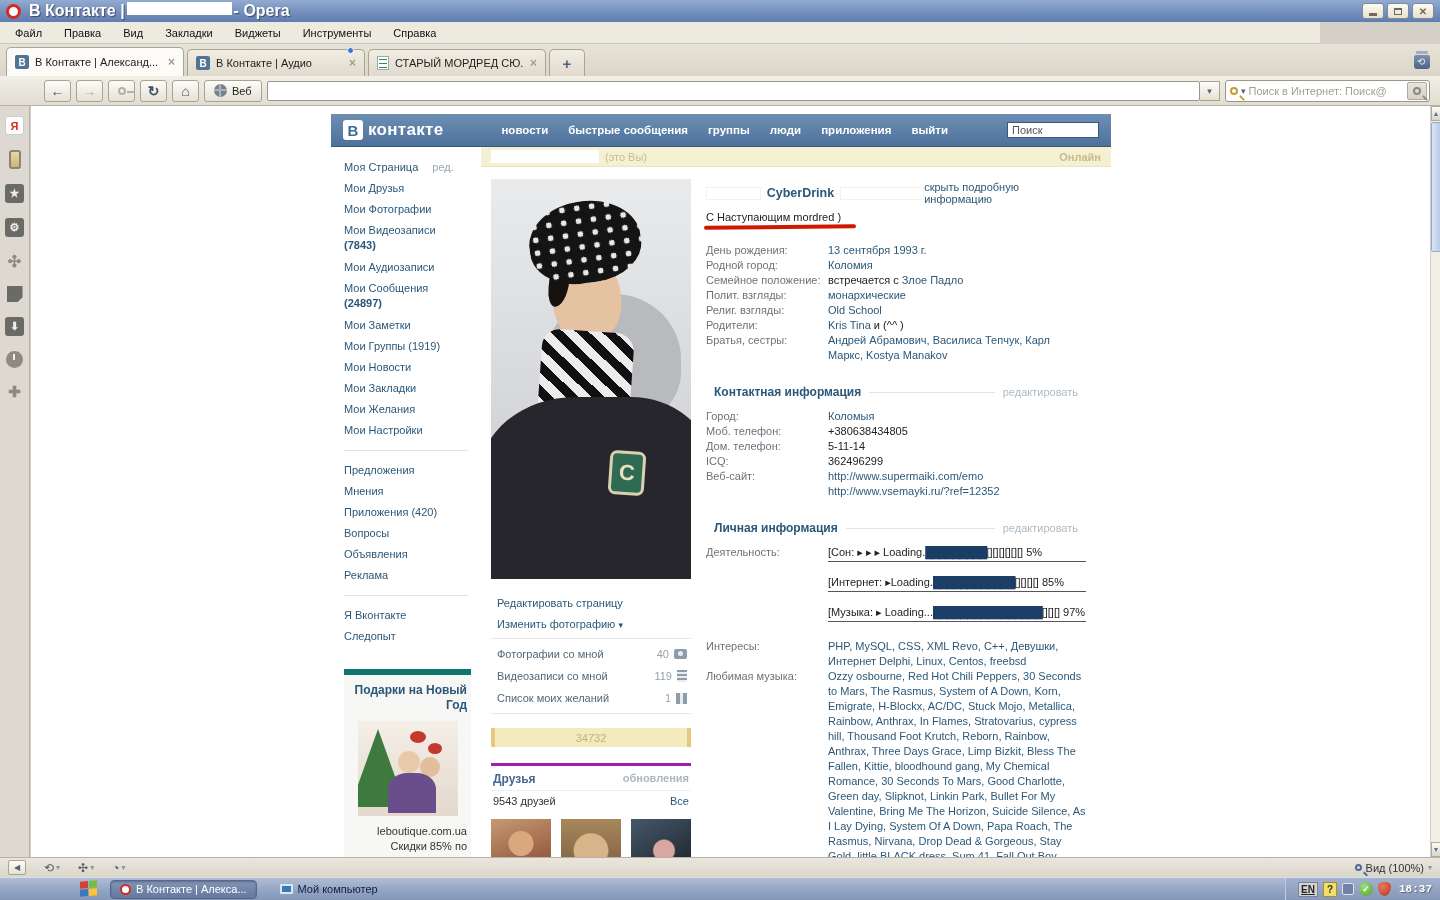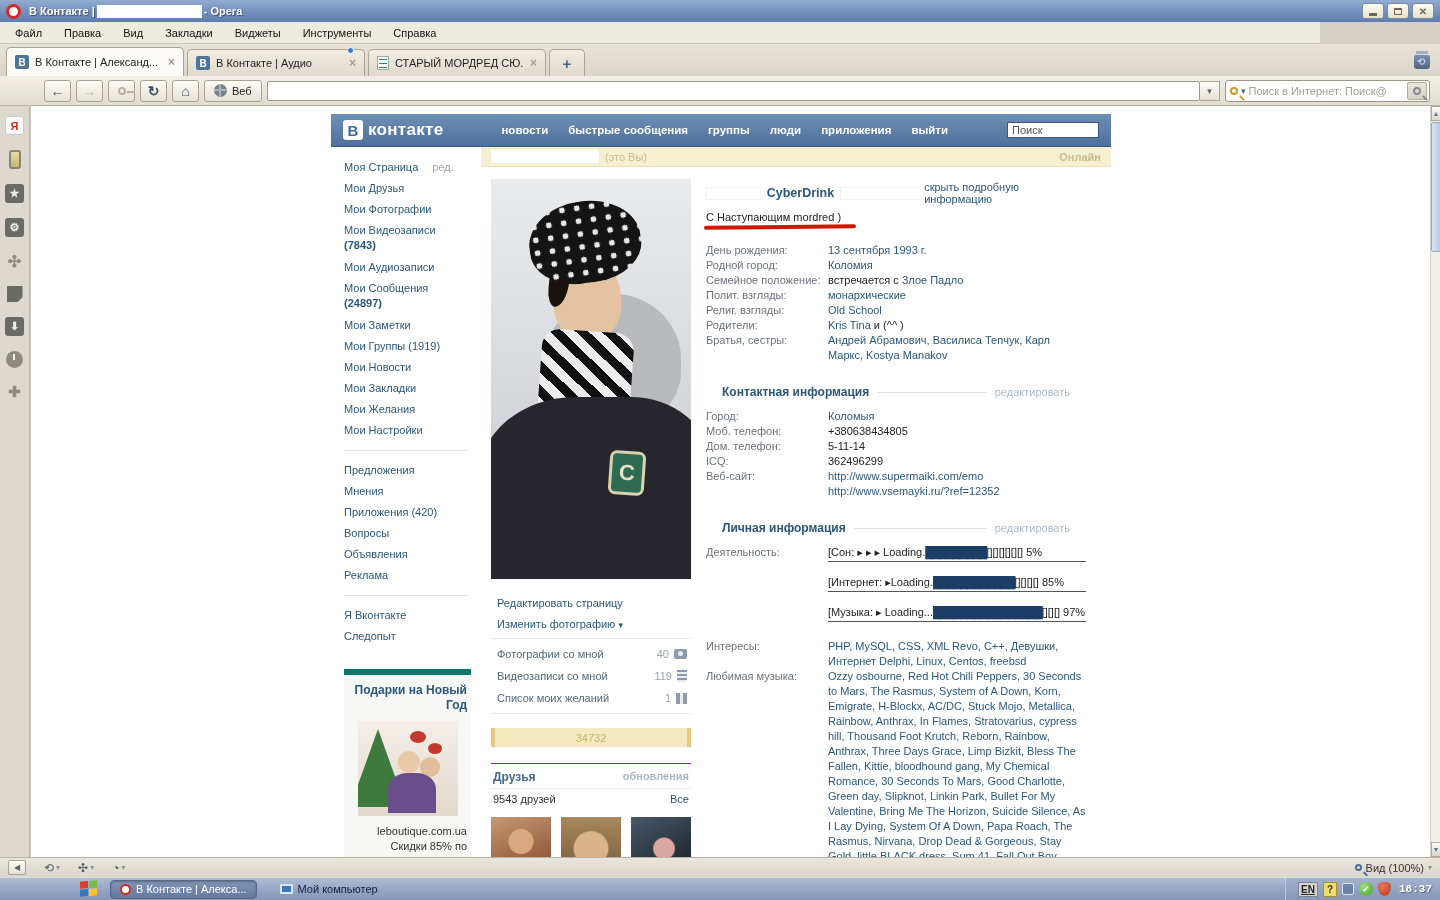--- a/index.html
+++ b/index.html
@@ -5,21 +5,21 @@
   * { box-sizing: border-box; margin:0; padding:0; }
   html,body { width:1440px; height:900px; overflow:hidden; }
   body { font-family:"Liberation Sans", sans-serif; font-size:11px; background:#D4D0C8; position:relative; color:#000; }
   a { text-decoration:none; cursor:pointer; }
 
   
   .titlebar { position:absolute; top:0; left:0; width:1440px; height:22px;
     background:linear-gradient(180deg,#93ABD0 0%,#7691BF 50%,#5E7DAE 100%);
     display:flex; align-items:center; padding:0 6px; }
   .opera-logo { width:15px; height:15px; border-radius:50%; background:#fff; border:3px solid #D42A22; margin-right:8px; }
-  .title-text { color:#fff; font-weight:bold; font-size:11px; text-shadow:1px 1px 1px rgba(0,0,0,.45); display:flex; gap:2px; }
+  .title-text { color:#fff; font-weight:bold; font-size:16px; text-shadow:1px 1px 1px rgba(0,0,0,.45); display:flex; gap:2px; }
   .censor { background:#fff; display:inline-block; vertical-align:middle; }
   .win-controls { margin-left:auto; display:flex; gap:3px; }
   .win-btn { width:22px; height:16px; border:1px solid #7d8aa0; border-radius:3px;
     background:linear-gradient(180deg,#FDFBF2,#E7E1CC); display:flex; align-items:center; justify-content:center;
     color:#6e6a58; font-size:10px; font-weight:bold; }
   .glyph-min { width:8px; height:3px; background:#6e6a58; margin-top:6px; }
   .glyph-restore { width:8px; height:7px; border:1px solid #6e6a58; border-top:2px solid #6e6a58; }
 
   .menubar { position:absolute; top:22px; left:0; width:1320px; height:22px; background:#EDEADF; border-bottom:1px solid #CBC7BB; display:flex; align-items:center; padding-left:4px; }
   .menu-item { padding:3px 11px; color:#111; }
@@ -134,21 +134,21 @@
   .counter-row { display:flex; align-items:center; line-height:22px; padding:0 4px 0 6px; color:#53687A; }
   .counter-row .num { margin-left:auto; color:#97A1AA; margin-right:5px; }
   .counters { border-bottom:1px solid #E8E8E8; padding:4px 0; }
   .ic-camera { width:13px; height:10px; background:#8C9CAC; border-radius:2px; position:relative; }
   .ic-camera::after { content:""; position:absolute; left:4px; top:2px; width:5px; height:5px; border-radius:50%; background:#E8EDF2; }
   .ic-film { width:10px; height:12px; background:repeating-linear-gradient(180deg,#8C9CAC 0 2px,#E8EDF2 2px 4px); }
   .ic-gift { width:11px; height:11px; background:#8C9CAC; position:relative; }
   .ic-gift::after { content:""; position:absolute; left:4px; top:0; width:3px; height:11px; background:#E8EDF2; }
   .rating-bar { margin:14px 0 0; height:19px; background:#F3EAC0; border-left:4px solid #E8C87D; border-right:4px solid #E8C87D; display:flex; align-items:center; justify-content:center; color:#BFB375; }
 
-  .friends { margin-top:16px; border-top:1px solid #a21caf; }
+  .friends { margin-top:16px; border-top:3px solid #a21caf; }
   .friends-head { display:flex; padding:6px 2px 4px; border-bottom:1px solid #EDEFF2; }
   .friends-title { font-weight:bold; color:#45688E; font-size:12px; }
   .friends-upd { margin-left:auto; color:#AEB6BD; font-weight:bold; }
   .friends-sub { display:flex; padding:4px 2px 8px; color:#333; }
   .friends-all { margin-left:auto; color:#2B587A; }
   .friends-thumbs { display:flex; gap:10px; padding:4px 0; }
   .fthumb { width:60px; height:70px; }
   .fthumb.f1 { background:radial-gradient(circle at 50% 35%,#D9A87E 0 22%,transparent 24%),linear-gradient(160deg,#C49A72 0%,#9A5F44 60%,#7A4434 100%); }
   .fthumb.f2 { background:radial-gradient(circle at 50% 45%,#D8B488 0 34%,transparent 37%),linear-gradient(180deg,#A8875C,#6E5236); }
   .fthumb.f3 { background:radial-gradient(circle at 55% 45%,#D8A8A0 0 20%,transparent 23%),linear-gradient(150deg,#46586A 0%,#222A34 70%,#141A22 100%); }
@@ -160,21 +160,21 @@
   .status-line { margin-top:6px; color:#222; position:relative; width:160px; }
   .red-line { position:absolute; left:-2px; top:14px; width:152px; height:4px; background:#D01800; border-radius:2px; transform:rotate(-.6deg); }
 
   .info-rows { margin-top:20px; }
   .irow { display:flex; line-height:15px; }
   .irow .lbl { width:122px; flex:0 0 auto; color:#6d737a; }
   .irow .val { flex:1; min-width:0; }
   .plain { color:#222; }
   .blue { color:#2B587A; }
 
-  .sec-head { display:flex; align-items:center; margin:22px 16px 10px; }
+  .sec-head { display:flex; align-items:center; margin:22px 8px 10px; }
   .sec-title { font-weight:bold; color:#2B587A; font-size:12px; white-space:nowrap; }
   .sec-rule { flex:1; border-top:1px solid #E2E2E2; margin:0 8px; }
   .sec-edit { color:#AEBAC4; white-space:nowrap; }
 
   .bar-line { border-bottom:1px solid #555; padding-bottom:1px; margin-bottom:13px; color:#222; }
   .bar-fill { color:#1C3D66; letter-spacing:-1px; }
   .gap8 { height:4px; }
 </style>
 </head>
 <body>

